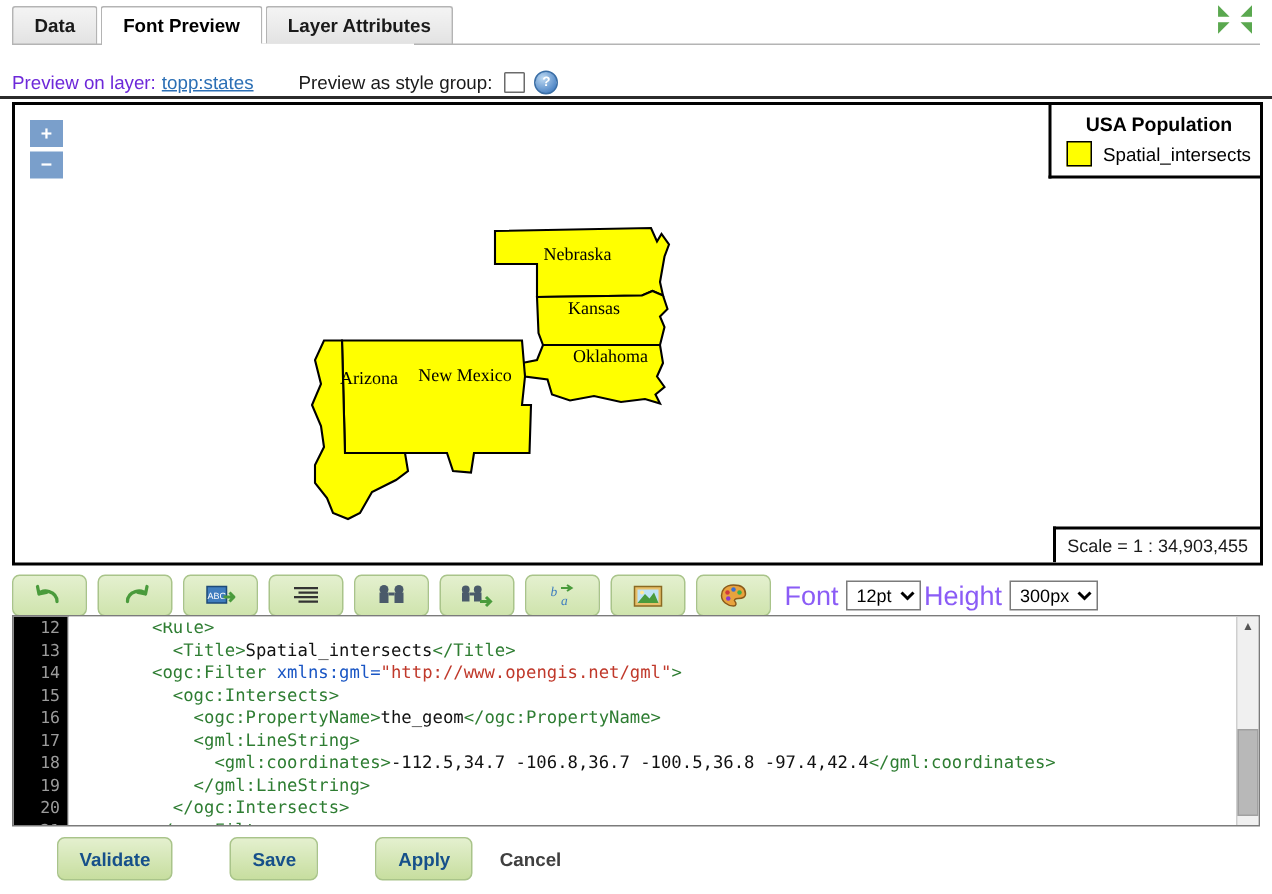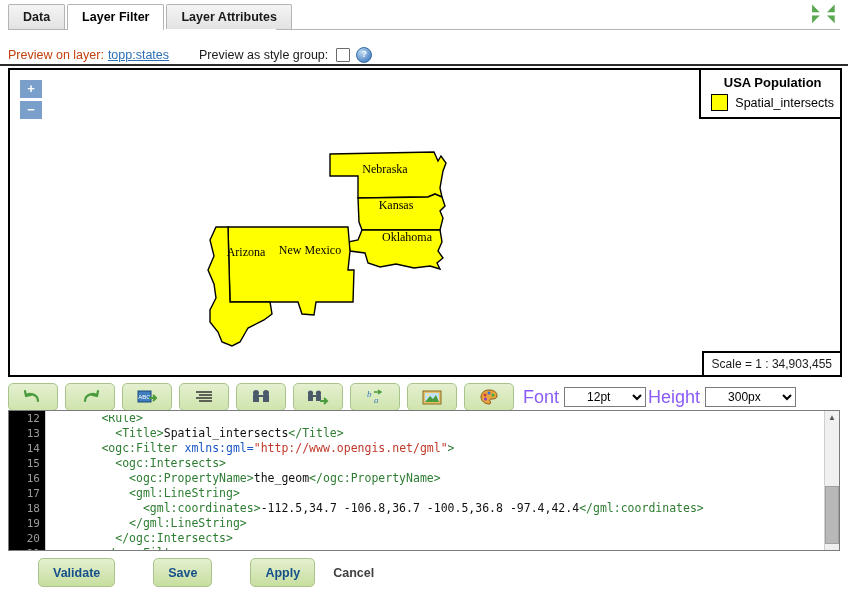--- a/index.html
+++ b/index.html
@@ -21,21 +21,21 @@
   }
   .tab.active{background:#ffffff;border-color:#b4b4b4;position:relative;z-index:3;color:#000;}
   .tabline{position:absolute;left:8px;top:29px;width:832px;height:1px;background:#b4b4b4;}
   .tabmask{position:absolute;top:29px;height:1px;background:#ffffff;z-index:4;}
 
   .winctl{position:absolute;right:6px;top:3px;width:30px;height:22px;}
   .winctl span{position:absolute;width:9px;height:9px;color:#5aa84f;font-size:10px;line-height:9px;}
 
   
   .prevrow{position:absolute;left:8px;top:46px;height:18px;display:flex;align-items:center;font-size:12.5px;}
-  .prevrow .lbl{color:#c2410c;}
+  .prevrow .lbl{color:#6d28d9;}
   .prevrow .lnk{color:#2b6fb5;text-decoration:underline;margin-left:4px;cursor:pointer;text-align:center;}
   .prevrow .grp{margin-left:30px;color:#1a1a1a;}
   .chk{width:12px;height:12px;border:1px solid #6b6b6b;background:#fff;display:inline-block;
        margin-left:8px;vertical-align:middle;cursor:pointer;border-radius:1px;}
   .helpico{display:inline-block;width:14px;height:14px;border-radius:50%;margin-left:6px;vertical-align:middle;
     background:radial-gradient(circle at 35% 30%,#bdd9f2,#4f86c6 75%);
     border:1px solid #3a6ea5;color:#fff;font-size:9px;font-weight:bold;line-height:13px;text-align:center;cursor:pointer;}
 
   .hrule{position:absolute;left:0;top:64px;width:848px;height:2px;background:#2b2b2b;}
 
@@ -55,21 +55,21 @@
   .mapsvg{position:absolute;left:0;top:0;}
   .statelabel{font-family:"Liberation Serif",serif;font-size:12px;fill:#000;}
 
   
   .toolbar{position:absolute;left:8px;top:380px;height:34px;display:flex;align-items:center;}
   .tbtn{width:48px;height:26px;margin-right:7px;border:1px solid #a9c48a;border-radius:5px;
         background:linear-gradient(#e4f0cf,#cfe4ad);cursor:pointer;position:relative;
         display:flex;align-items:center;justify-content:center;}
   .tlabel{font-size:18px;color:#8b5cf6;margin:0 5px 0 2px;}
   .sel{height:20px;border:1px solid #7b7b7b;background:#fff;font-family:"Liberation Sans",sans-serif;
-       font-size:12px;padding:0 18px;cursor:pointer;}
+       font-size:12px;padding:0 2px;cursor:pointer;}
 
   
   .editor{position:absolute;left:8px;top:410px;width:830px;height:139px;border:1px solid #7b7b7b;background:#fff;overflow:hidden;}
   .gutter{position:absolute;left:0;top:0;width:36px;height:100%;background:#000000;border-right:1px solid #cfcfcf;}
   .gutter div{height:15px;line-height:15px;text-align:right;padding-right:5px;color:#9b9b9b;
     font-family:"DejaVu Sans Mono",monospace;font-size:11px;}
   .code{position:absolute;left:37px;top:0;right:15px;height:100%;overflow:hidden;
         font-family:"DejaVu Sans Mono",monospace;font-size:11.5px;white-space:pre;}
   .code div{height:15px;line-height:15px;}
   .tg{color:#2e7d32;}
@@ -89,21 +89,21 @@
   .cancel{color:#404040;font-weight:bold;font-size:12.5px;margin-left:8px;cursor:pointer;}
 </style>
 </head>
 <body>
 
 <div class="page">
 
   <div class="tabbar">
     <div class="tabs" id="tabs">
         <div class="tab">Data</div>
-        <div class="tab active">Layer Filter</div>
+        <div class="tab active">Font Preview</div>
         <div class="tab">Layer Attributes</div>
       </div>
     <div class="tabline"></div>
     <div class="tabmask" id="tabmask" style="left: 163.984px; width: 112.094px;"></div>
     <div class="winctl">
       <span style="left:0;top:0;">◣</span>
       <span style="left:15px;top:0;">◢</span>
       <span style="left:0;top:11px;">◤</span>
       <span style="left:15px;top:11px;">◥</span>
     </div>

